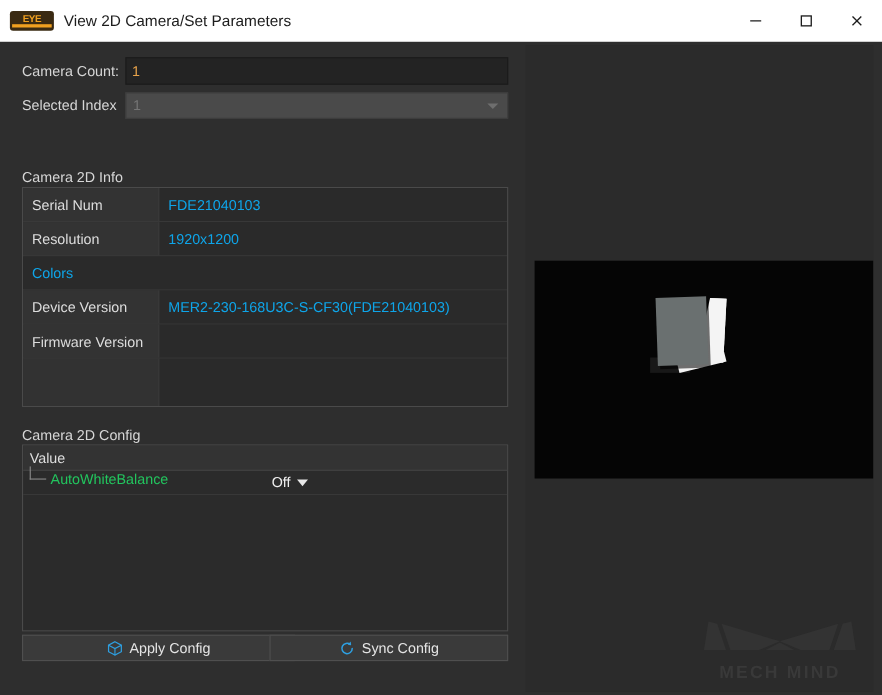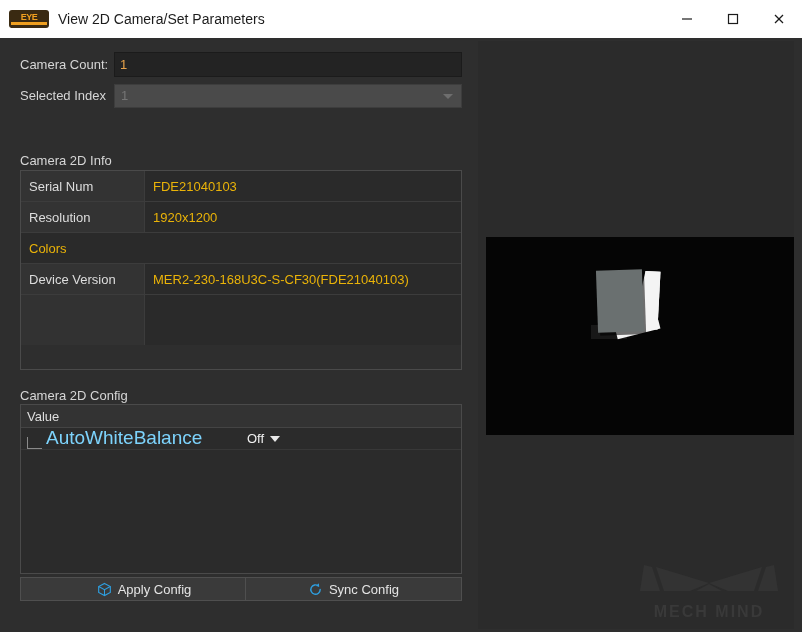--- a/index.html
+++ b/index.html
@@ -221,21 +221,21 @@
     border-right: 1px solid #3c3c3c;
   }
   .info-val {
     flex: 1 1 auto;
     background: #2a2a2a;
     display: flex;
     align-items: center;
     padding-left: 8px;
     box-sizing: border-box;
     font-size: 13px;
-    color: #eab308;
+    color: #0ea5e9;
   }
   .info-row.last-filler .info-key { background: #323232; }
   .info-row.last-filler .info-val { background: #2a2a2a; }
 
   
   #config-table {
     position: absolute;
     left: 20px;
     top: 366px;
     width: 442px;
@@ -272,25 +272,25 @@
   }
   .config-row {
     display: flex;
     height: 21px;
     border-bottom: 1px solid #383838;
   }
   .config-row .cell-param {
     width: 220px;
     flex: 0 0 220px;
     display: flex;
-    align-items: flex-end;
+    align-items: flex-start;
     padding-left: 6px;
     box-sizing: border-box;
-    font-size: 19px;
-    color: #7dd3fc;
+    font-size: 13px;
+    color: #22c55e;
   }
   .tree-branch {
     display: inline-block;
     width: 14px;
     height: 11px;
     margin-right: 4px;
     margin-top: -4px;
     border-left: 1px solid #8a8a8a;
     border-bottom: 1px solid #8a8a8a;
     flex: 0 0 auto;
@@ -488,20 +488,24 @@
         <div class="info-key">Resolution</div>
         <div class="info-val">1920x1200</div>
       </div>
       <div class="info-row">
         <div class="info-val">Colors</div>
       </div>
       <div class="info-row">
         <div class="info-key">Device Version</div>
         <div class="info-val">MER2-230-168U3C-S-CF30(FDE21040103)</div>
       </div>
+      <div class="info-row">
+        <div class="info-key">Firmware Version</div>
+        <div class="info-val"></div>
+      </div>
       <div class="info-row last-filler">
         <div class="info-key"></div>
         <div class="info-val"></div>
       </div>
     </div>
 
     <div class="section-title" id="config-section-title">Camera 2D Config</div>
 
     <div id="config-table">
       <div id="config-header">

